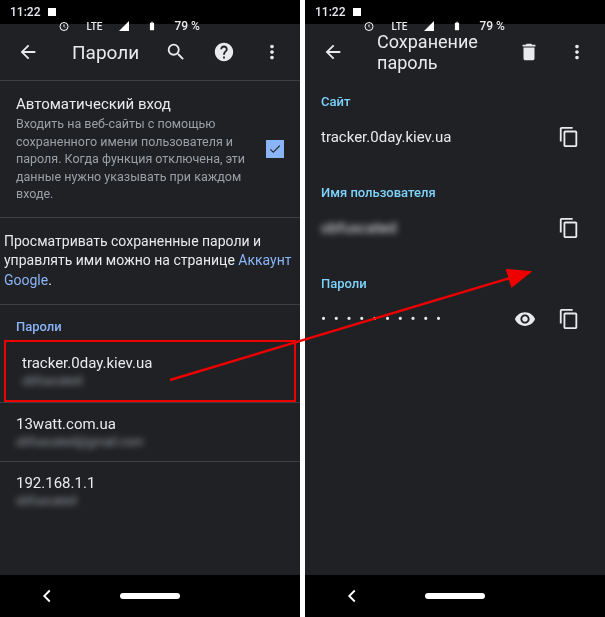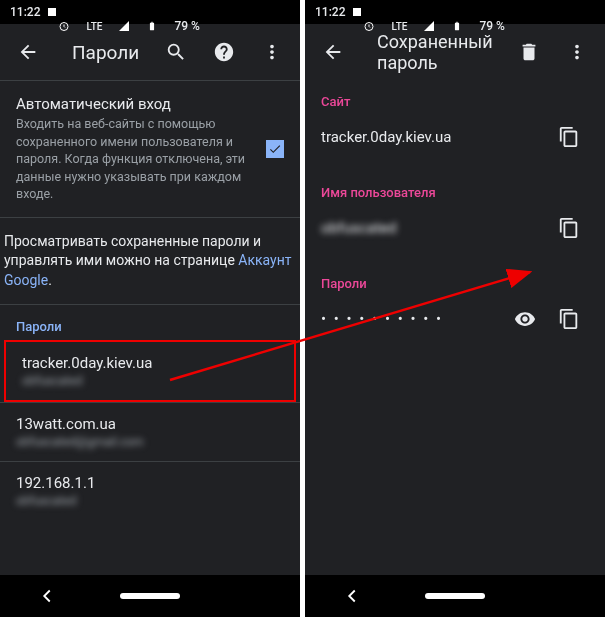--- a/index.html
+++ b/index.html
@@ -128,21 +128,21 @@
     }
     .nav-home {
       width: 60px;
       height: 6px;
       background: #fff;
       border-radius: 3px;
     }
     .detail-section {
       padding: 14px 16px;
     }
-    .detail-label { font-size: 13px; color: #ec4899; font-weight: 500; margin-bottom: 8px; }
+    .detail-label { font-size: 13px; color: #7dd3fc; font-weight: 500; margin-bottom: 8px; }
     .detail-row { display: flex; align-items: center; justify-content: space-between; gap: 10px; }
     .detail-value { font-size: 15px; color: #e8eaed; flex: 1; }
     .detail-value.blurred { filter: blur(3px); }
     .detail-actions { display: flex; gap: 4px; }
     .arrow-overlay {
       position: absolute;
       top: 0;
       left: 0;
       width: 605px;
       height: 617px;
@@ -298,21 +298,21 @@
       <span>79 %</span>
     </div>
   </div>
 
   <div class="app-bar">
     <div class="icon-btn">
       <svg viewBox="0 0 24 24">
           <path d="M20 11H7.83l5.59-5.59L12 4l-8 8 8 8 1.41-1.41L7.83 13H20z"></path>
         </svg>
     </div>
-    <div class="title" style="font-size:18px">Сохраненный пароль</div>
+    <div class="title" style="font-size:18px">Сохранение пароль</div>
     <div class="actions">
       <div class="icon-btn">
         <svg viewBox="0 0 24 24">
             <path d="M6 19c0 1.1.9 2 2 2h8c1.1 0 2-.9 2-2V7H6v12zM19 4h-3.5l-1-1h-5l-1 1H5v2h14V4z"></path>
           </svg>
       </div>
       <div class="icon-btn">
         <svg viewBox="0 0 24 24">
             <path d="M12 8c1.1 0 2-.9 2-2s-.9-2-2-2-2 .9-2 2 .9 2 2 2zm0 2c-1.1 0-2 .9-2 2s.9 2 2 2 2-.9 2-2-.9-2-2-2zm0 6c-1.1 0-2 .9-2 2s.9 2 2 2 2-.9 2-2-.9-2-2-2z"></path>
           </svg>

